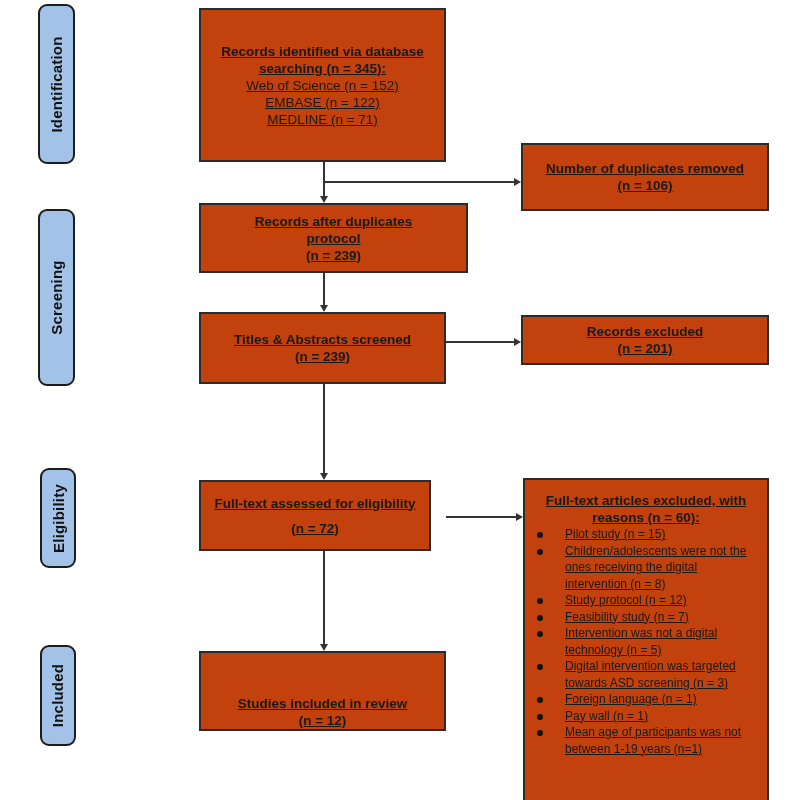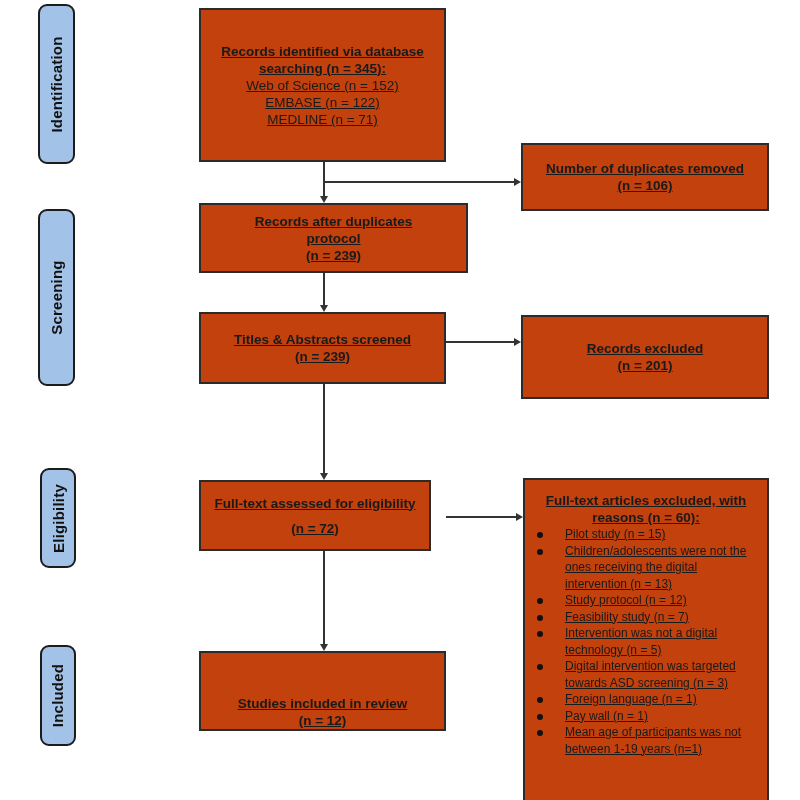--- a/index.html
+++ b/index.html
@@ -100,21 +100,21 @@
   #stage-eligibility    { left: 40px; top: 468px; width: 36px; height: 100px; }
   #stage-included       { left: 40px; top: 645px; width: 36px; height: 101px; }
 
   #box-identified        { left: 199px; top: 8px;   width: 247px; height: 154px; }
   #box-after-duplicates  { left: 199px; top: 203px; width: 269px; height: 70px; }
   #box-titles-screened   { left: 199px; top: 312px; width: 247px; height: 72px; }
   #box-fulltext-assessed { left: 199px; top: 480px; width: 232px; height: 71px; gap: 8px; }
   #box-studies-included  { left: 199px; top: 651px; width: 247px; height: 80px; justify-content: flex-end; }
 
   #box-duplicates-removed { left: 521px; top: 143px; width: 248px; height: 68px; }
-  #box-records-excluded   { left: 521px; top: 315px; width: 248px; height: 84px; }
+  #box-records-excluded   { left: 521px; top: 315px; width: 248px; height: 50px; }
   #box-fulltext-excluded  { left: 523px; top: 478px; width: 246px; height: 360px; }
 </style>
 </head>
 <body>
 
 <div id="canvas">
 
   <div class="stage" id="stage-identification">
     <span>Identification</span>
   </div>
@@ -170,21 +170,21 @@
   <div class="box topalign" id="box-fulltext-excluded">
     <div class="b">Full-text articles excluded, with</div>
     <div class="b">reasons (n = 60):</div>
     <ul class="reasons">
       <li>
           <span class="dot"></span>
           <span>Pilot study (n = 15)</span>
         </li>
       <li>
           <span class="dot"></span>
-          <span>Children/adolescents were not the ones receiving the digital intervention (n = 13)</span>
+          <span>Children/adolescents were not the ones receiving the digital intervention (n = 8)</span>
         </li>
       <li>
           <span class="dot"></span>
           <span>Study protocol (n = 12)</span>
         </li>
       <li>
           <span class="dot"></span>
           <span>Feasibility study (n = 7)</span>
         </li>
       <li>

